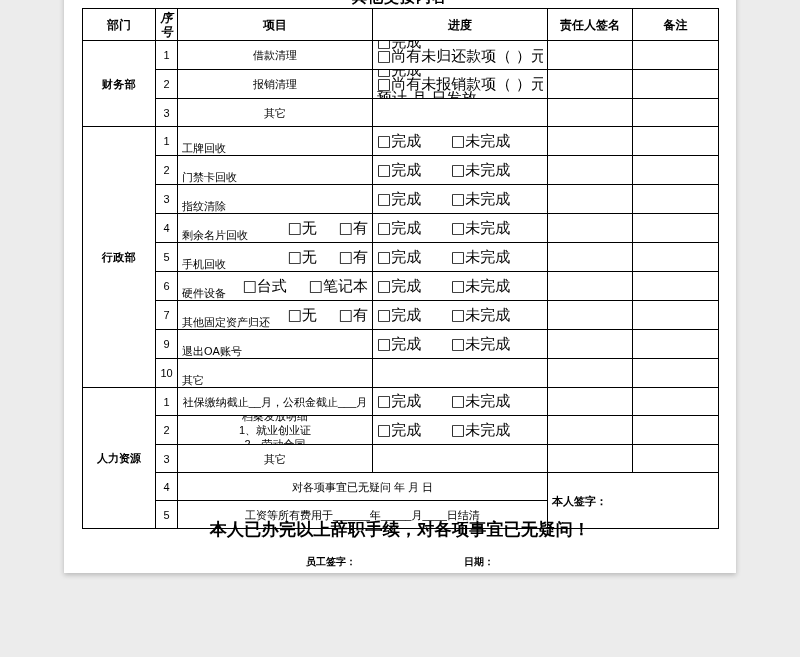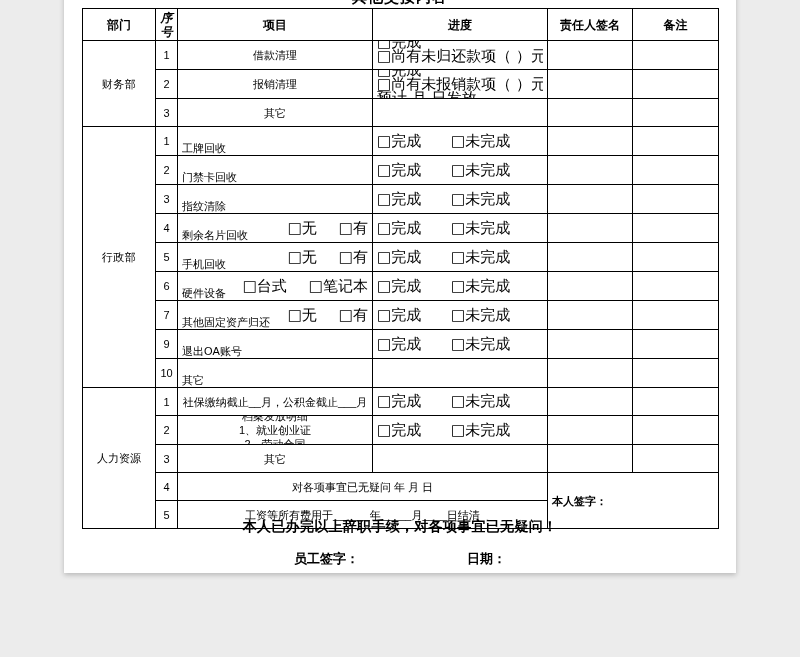--- a/index.html
+++ b/index.html
@@ -77,21 +77,21 @@
     line-height: 13px;
     word-break: break-all;
     padding: 0 1px;
     font-style: italic;
   }
 
   
   td.dept-cell {
     text-align: center;
     font-size: 15px;
-    font-weight: normal;
+    font-weight: bold;
     letter-spacing: 0.5px;
     vertical-align: middle;
   }
   td.dept-cell.hr { font-size: 14px; letter-spacing: 0; }
 
   td.no-cell {
     text-align: center;
     font-size: 10px;
   }
 
@@ -141,27 +141,27 @@
 
   
   #footer-block {
     position: absolute;
     left: 18px;
     width: 636px;
     text-align: center;
     color: #000;
   }
   #footer-line1 {
-    font-size: 14px;
+    font-size: 17px;
     font-weight: bold;
     margin-top: 10px;
     letter-spacing: 0.3px;
   }
   #footer-line2 {
-    font-size: 13px;
+    font-size: 10px;
     font-weight: bold;
     margin-top: 14px;
   }
   #footer-line2 .gap { display: inline-block; width: 108px; }
 </style>
 </head>
 <body>
 
 <div id="page-sheet">
 

